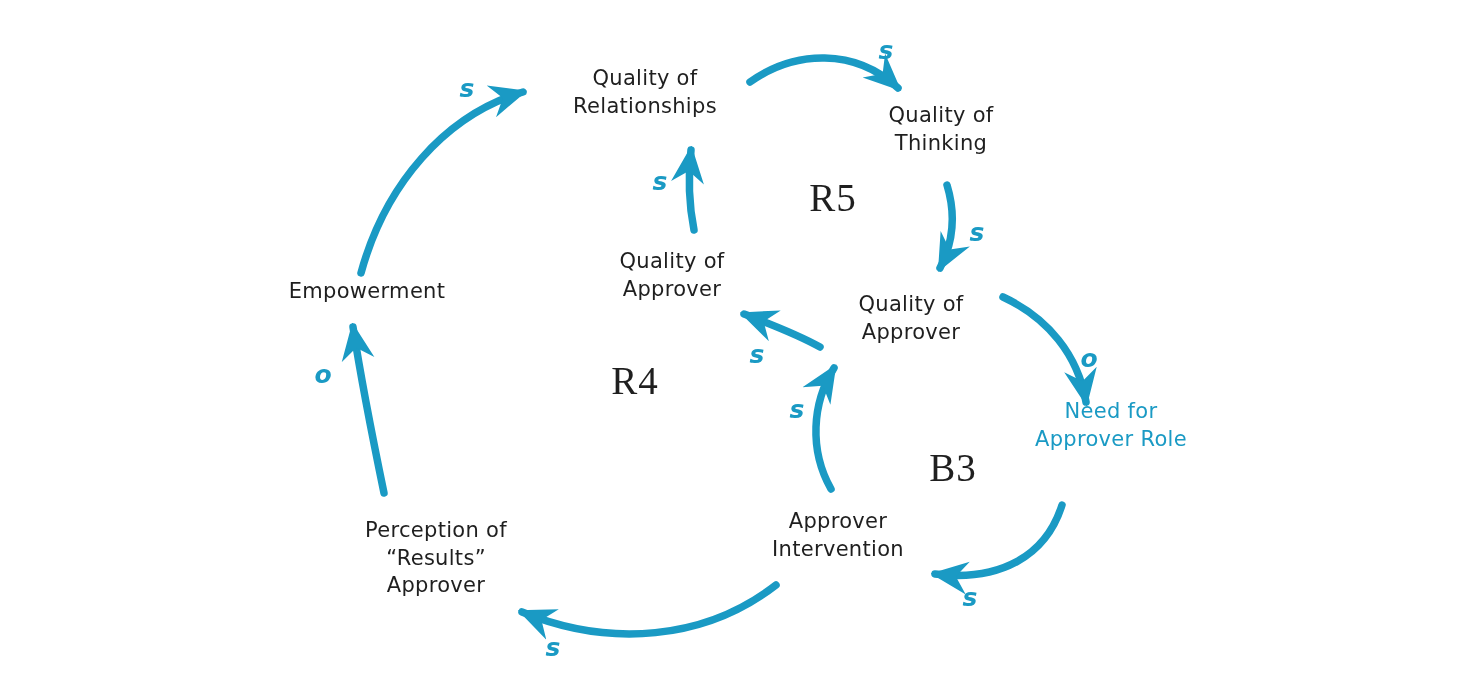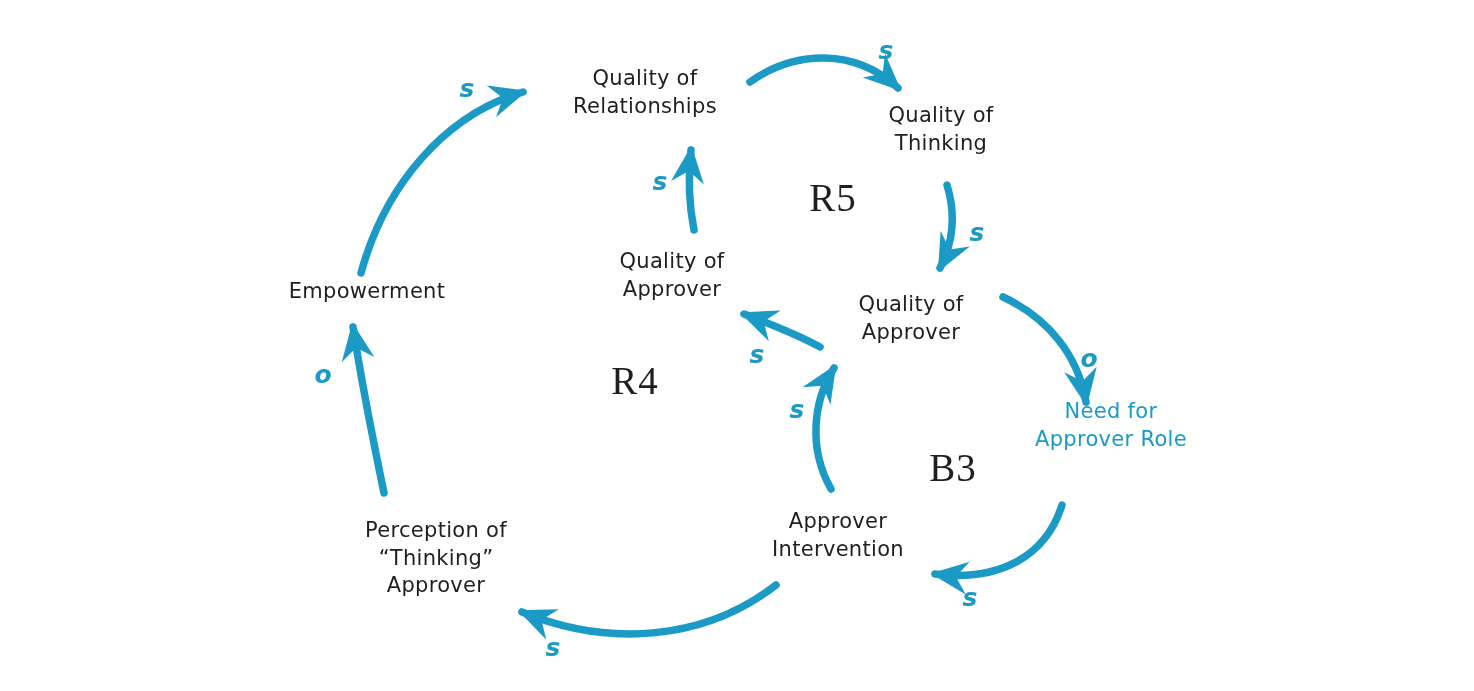--- a/index.html
+++ b/index.html
@@ -103,21 +103,21 @@
     </div>
     <div class="node" style="left: 672px; top: 276px;">
       <div>Quality of</div>
       <div>Approver</div>
     </div>
     <div class="node" style="left: 367px; top: 292px;">
       <div>Empowerment</div>
     </div>
     <div class="node" style="left: 436px; top: 559px;">
       <div>Perception of</div>
-      <div>“Thinking”</div>
+      <div>“Results”</div>
       <div>Approver</div>
     </div>
     <div class="node" style="left: 838px; top: 536px;">
       <div>Approver</div>
       <div>Intervention</div>
     </div>
     <div class="node accent" style="left: 1111px; top: 426px; text-align: center;">
       <div>Need for</div>
       <div>Approver Role</div>
     </div>

